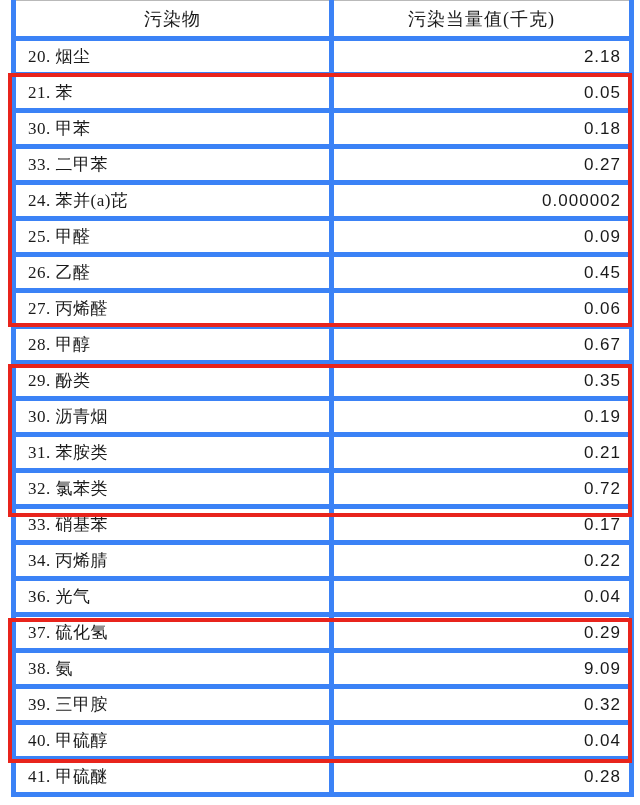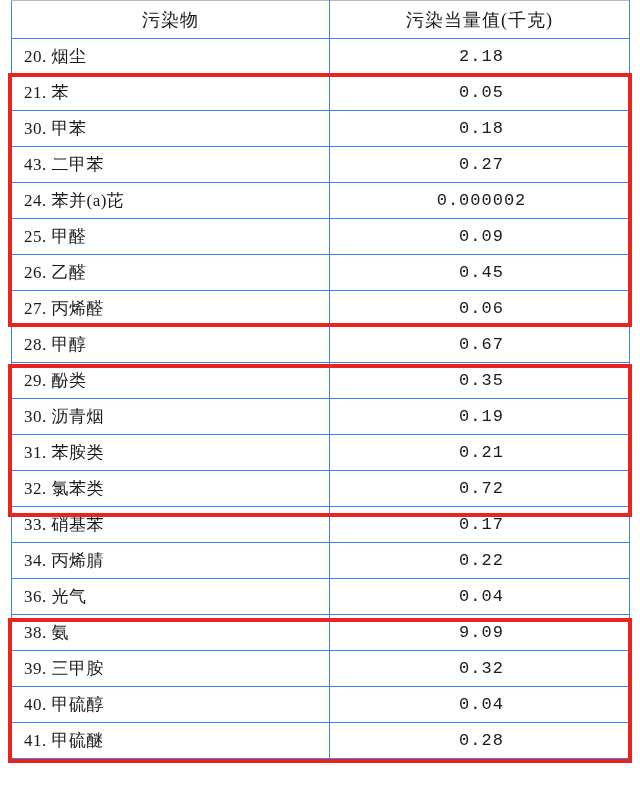--- a/index.html
+++ b/index.html
@@ -26,21 +26,21 @@
     border-collapse: collapse;
     width: 618px;
     margin: 0 0 0 11px;
     table-layout: fixed;
   }
   table.pollutant-table col.c-name { width: 318px; }
   table.pollutant-table col.c-value { width: 300px; }
 
   table.pollutant-table th,
   table.pollutant-table td {
-    border: 1px solid #3b82f6;
+    border: 5px solid #3b82f6;
     height: 36px;
     padding: 0 8px;
     font-size: 17px;
     font-weight: normal;
     vertical-align: middle;
     box-sizing: border-box;
     white-space: nowrap;
     overflow: hidden;
   }
   table.pollutant-table thead th {
@@ -49,23 +49,23 @@
     letter-spacing: 1px;
     height: 38px;
     border-top: 1px solid #b9b9b9;
   }
   table.pollutant-table tbody td.name {
     text-align: left;
     padding-left: 12px;
     letter-spacing: 0.5px;
   }
   table.pollutant-table tbody td.value {
-    text-align: center;
+    text-align: right;
     padding-left: 12px;
-    font-family: Liberation Mono, monospace;
+    font-family: Liberation Sans, sans-serif;
     letter-spacing: 1px;
   }
   .hl-box {
     position: absolute;
     border: 4px solid #e8241c;
     box-sizing: border-box;
     pointer-events: none;
     z-index: 5;
   }
 </style>
@@ -92,21 +92,21 @@
       </tr>
       <tr>
         <td class="name">21. 苯</td>
         <td class="value">0.05</td>
       </tr>
       <tr>
         <td class="name">30. 甲苯</td>
         <td class="value">0.18</td>
       </tr>
       <tr>
-        <td class="name">43. 二甲苯</td>
+        <td class="name">33. 二甲苯</td>
         <td class="value">0.27</td>
       </tr>
       <tr>
         <td class="name">24. 苯并(a)芘</td>
         <td class="value">0.000002</td>
       </tr>
       <tr>
         <td class="name">25. 甲醛</td>
         <td class="value">0.09</td>
       </tr>
@@ -144,20 +144,24 @@
       </tr>
       <tr>
         <td class="name">34. 丙烯腈</td>
         <td class="value">0.22</td>
       </tr>
       <tr>
         <td class="name">36. 光气</td>
         <td class="value">0.04</td>
       </tr>
       <tr>
+        <td class="name">37. 硫化氢</td>
+        <td class="value">0.29</td>
+      </tr>
+      <tr>
         <td class="name">38. 氨</td>
         <td class="value">9.09</td>
       </tr>
       <tr>
         <td class="name">39. 三甲胺</td>
         <td class="value">0.32</td>
       </tr>
       <tr>
         <td class="name">40. 甲硫醇</td>
         <td class="value">0.04</td>

